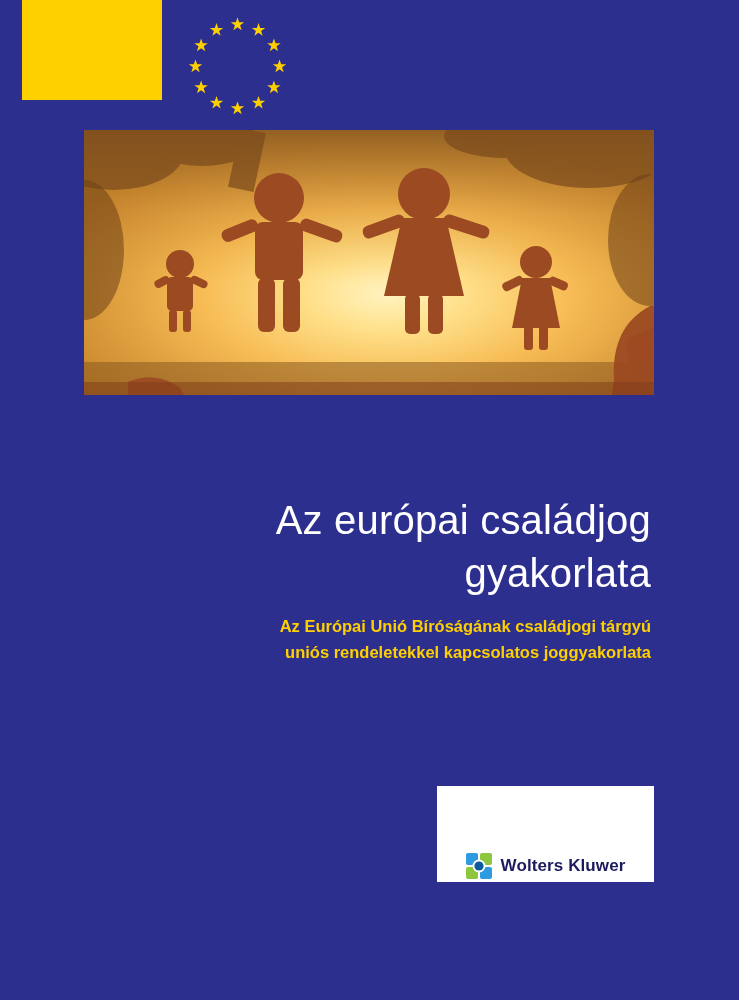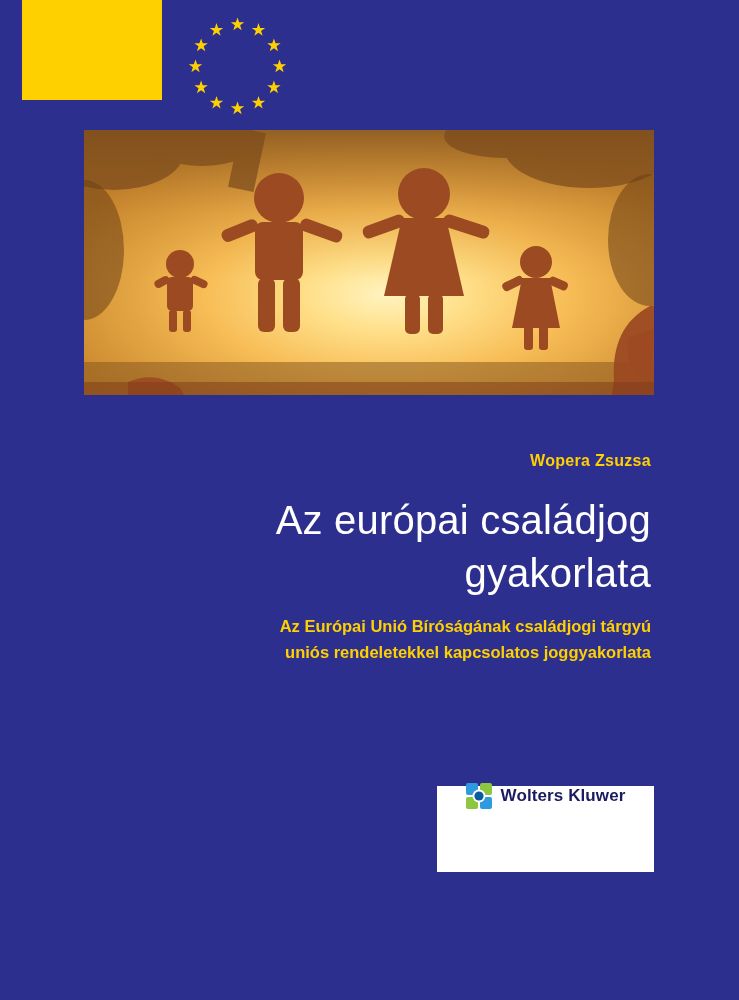--- a/index.html
+++ b/index.html
@@ -84,24 +84,24 @@
     font-size: 16.5px;
     font-weight: bold;
     line-height: 1.55;
   }
   
   .logo-box {
     position: absolute;
     left: 437px;
     top: 786px;
     width: 217px;
-    height: 86px;
+    height: 96px;
     background: #ffffff;
     display: flex;
-    align-items: flex-start;
+    align-items: flex-end;
     justify-content: center;
   }
   .logo-inner {
     display: flex;
     align-items: center;
     gap: 9px;
     transform: translateY(-3px);
   }
   .logo-mark {
     width: 26px;
@@ -239,21 +239,20 @@
         <path d="M530,250 C528,214 540,190 566,176 L570,176 L570,265 L528,265 Z" opacity="0.95"></path>
         <path d="M566,252 c-18,-8 -26,-26 -22,-44 l26,-10 z" opacity="0.9"></path>
         <path d="M96,258 C80,246 62,244 44,252 L44,265 L100,265 Z" opacity="0.9"></path>
       </g>
       <g fill="#7e3a18" opacity="0.5">
         <rect x="0" y="252" width="570" height="13"></rect>
       </g>
     </svg>
   </div>
 
-  <div class="author">Wopera Zsuzsa</div>
 
   <div class="title">
     <div>Az európai családjog</div>
     <div>gyakorlata</div>
   </div>
 
   <div class="subtitle">
     <div>Az Európai Unió Bíróságának családjogi tárgyú</div>
     <div>uniós rendeletekkel kapcsolatos joggyakorlata</div>
   </div>

